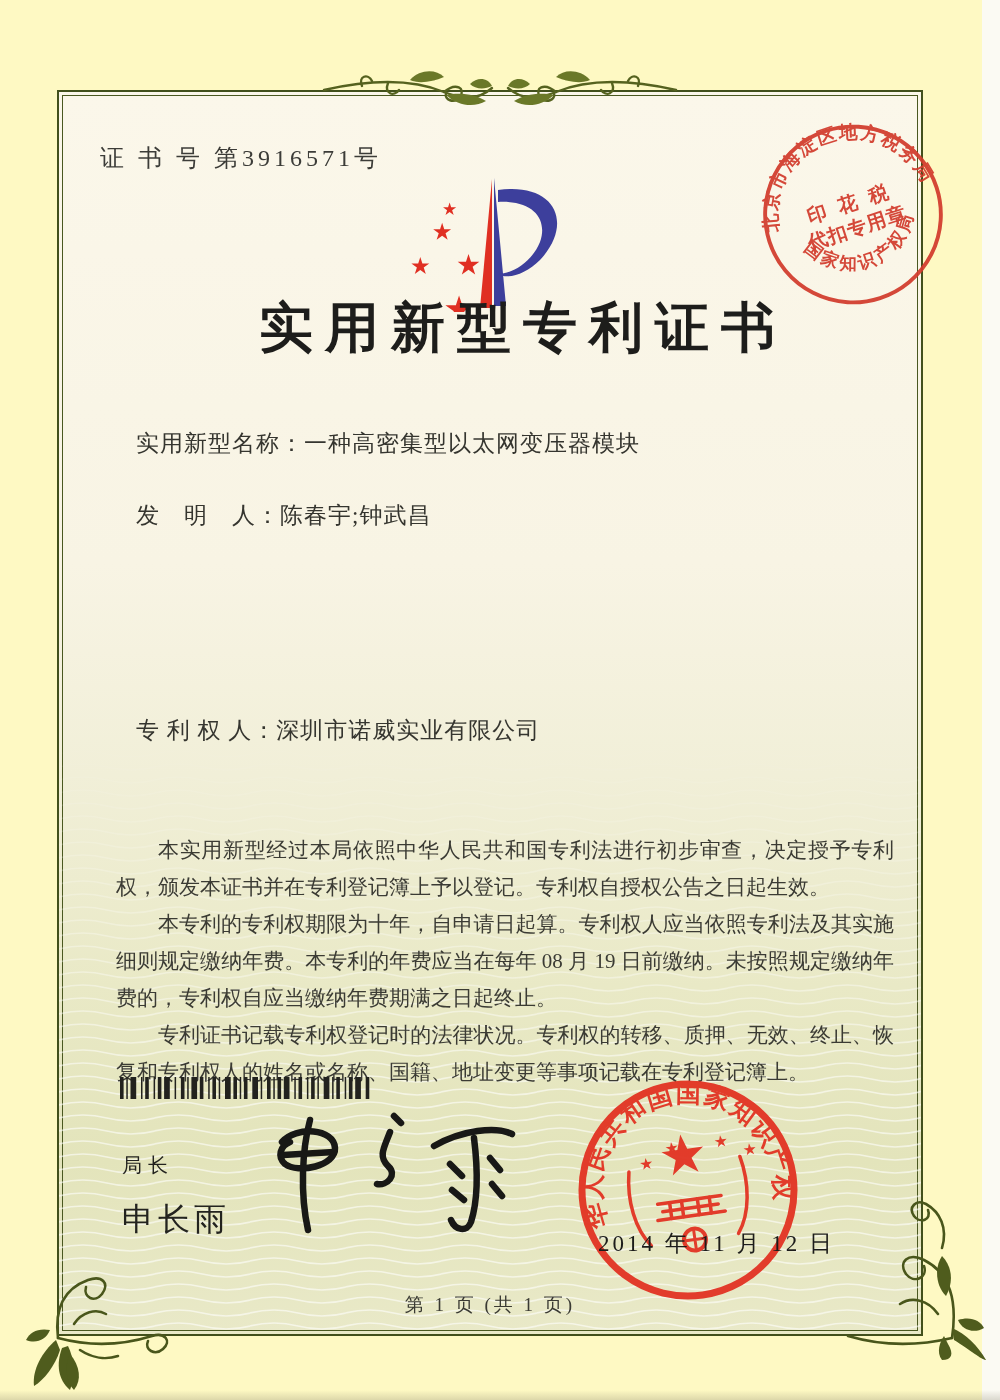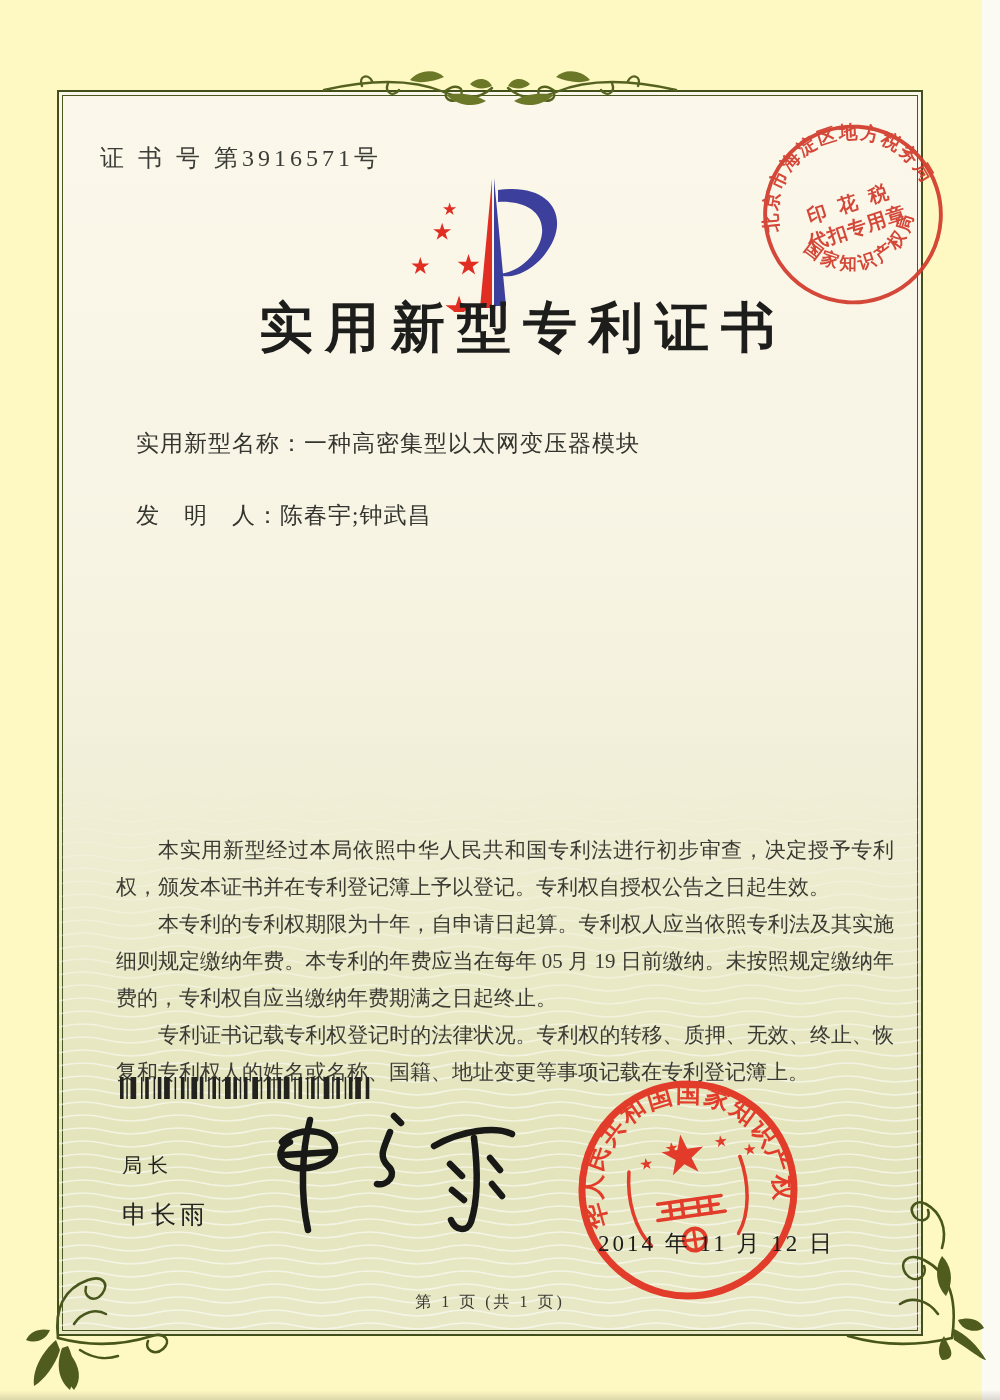--- a/index.html
+++ b/index.html
@@ -28,26 +28,26 @@
   .tax-stamp{position:absolute;left:748px;top:112px;width:210px;height:205px;opacity:.93;}
   .doc-title{position:absolute;left:57px;top:292px;width:932px;text-align:center;
     font-size:54px;font-weight:700;letter-spacing:12px;color:#1d1d1b;}
   .field-row{position:absolute;left:118px;font-size:23px;color:#35352f;letter-spacing:1px;white-space:nowrap;margin-left:18px;}
   .paras{position:absolute;left:116px;top:832px;width:778px;font-size:21px;line-height:37px;
     color:#3b3b34;text-align:justify;}
   .paras p{margin:0;text-indent:2em;}
   .barcode{position:absolute;left:120px;top:1077px;width:252px;height:22px;}
   .director-title{position:absolute;left:122px;top:1152px;font-size:20px;letter-spacing:6px;color:#23231f;
     font-family:"Liberation Sans","DejaVu Sans",sans-serif;}
-  .director-name{position:absolute;left:122px;top:1198px;font-size:25px;letter-spacing:4px;color:#23231f;
+  .director-name{position:absolute;left:122px;top:1198px;font-size:32px;letter-spacing:4px;color:#23231f;
     font-family:"Liberation Sans","DejaVu Sans",sans-serif;}
   .signature{position:absolute;left:238px;top:1098px;width:290px;height:150px;}
   .seal{position:absolute;left:570px;top:1072px;width:236px;height:236px;opacity:.95;}
   .seal-date{position:absolute;left:598px;top:1228px;font-size:23px;letter-spacing:3px;color:#1c1c1a;z-index:5;}
-  .page-footer{position:absolute;left:57px;top:1292px;width:866px;text-align:center;font-size:16px;
+  .page-footer{position:absolute;left:57px;top:1292px;width:866px;text-align:center;font-size:19px;
     letter-spacing:3px;color:#3a3a33;}
   .ornament-top{position:absolute;left:318px;top:66px;width:364px;height:60px;}
   .corner-bl{position:absolute;left:22px;top:1238px;width:175px;height:160px;}
   .corner-br{position:absolute;left:803px;top:1188px;width:195px;height:175px;}
 </style>
 </head>
 <body>
 
 <div id="page">
   <div class="edge-left"></div>
@@ -154,24 +154,25 @@
       <text font-size="18" font-weight="700" letter-spacing="3" font-family="Liberation Serif,serif">
         <textPath href="#taxBot" startOffset="50%" text-anchor="middle">国家知识产权局</textPath>
       </text>
     </g>
   </svg>
 
   <div class="doc-title">实用新型专利证书</div>
 
   <div class="field-row" style="top:428px"><span>实用新型名称：</span><span>一种高密集型以太网变压器模块</span></div>
   <div class="field-row" style="top:500px"><span>发　明　人：</span><span>陈春宇;钟武昌</span></div>
+  <div class="field-row" style="top:715px"><span>专 利 权 人：</span><span>深圳市诺威实业有限公司</span></div>
 
   <div class="paras">
     <p>本实用新型经过本局依照中华人民共和国专利法进行初步审查，决定授予专利权，颁发本证书并在专利登记簿上予以登记。专利权自授权公告之日起生效。</p>
-    <p>本专利的专利权期限为十年，自申请日起算。专利权人应当依照专利法及其实施细则规定缴纳年费。本专利的年费应当在每年 05 月 19 日前缴纳。未按照规定缴纳年费的，专利权自应当缴纳年费期满之日起终止。</p>
+    <p>本专利的专利权期限为十年，自申请日起算。专利权人应当依照专利法及其实施细则规定缴纳年费。本专利的年费应当在每年 08 月 19 日前缴纳。未按照规定缴纳年费的，专利权自应当缴纳年费期满之日起终止。</p>
     <p>专利证书记载专利权登记时的法律状况。专利权的转移、质押、无效、终止、恢复和专利权人的姓名或名称、国籍、地址变更等事项记载在专利登记簿上。</p>
   </div>
 
   <svg class="barcode" id="barcode" viewBox="0 0 252 22" preserveAspectRatio="none">
       <rect x="0.00" y="0" width="3.60" height="22" fill="#22221e"></rect>
       <rect x="6.30" y="0" width="1.50" height="22" fill="#22221e"></rect>
       <rect x="10.50" y="0" width="5.70" height="22" fill="#22221e"></rect>
       <rect x="21.00" y="0" width="1.50" height="22" fill="#22221e"></rect>
       <rect x="25.20" y="0" width="3.60" height="22" fill="#22221e"></rect>
       <rect x="33.60" y="0" width="1.50" height="22" fill="#22221e"></rect>

